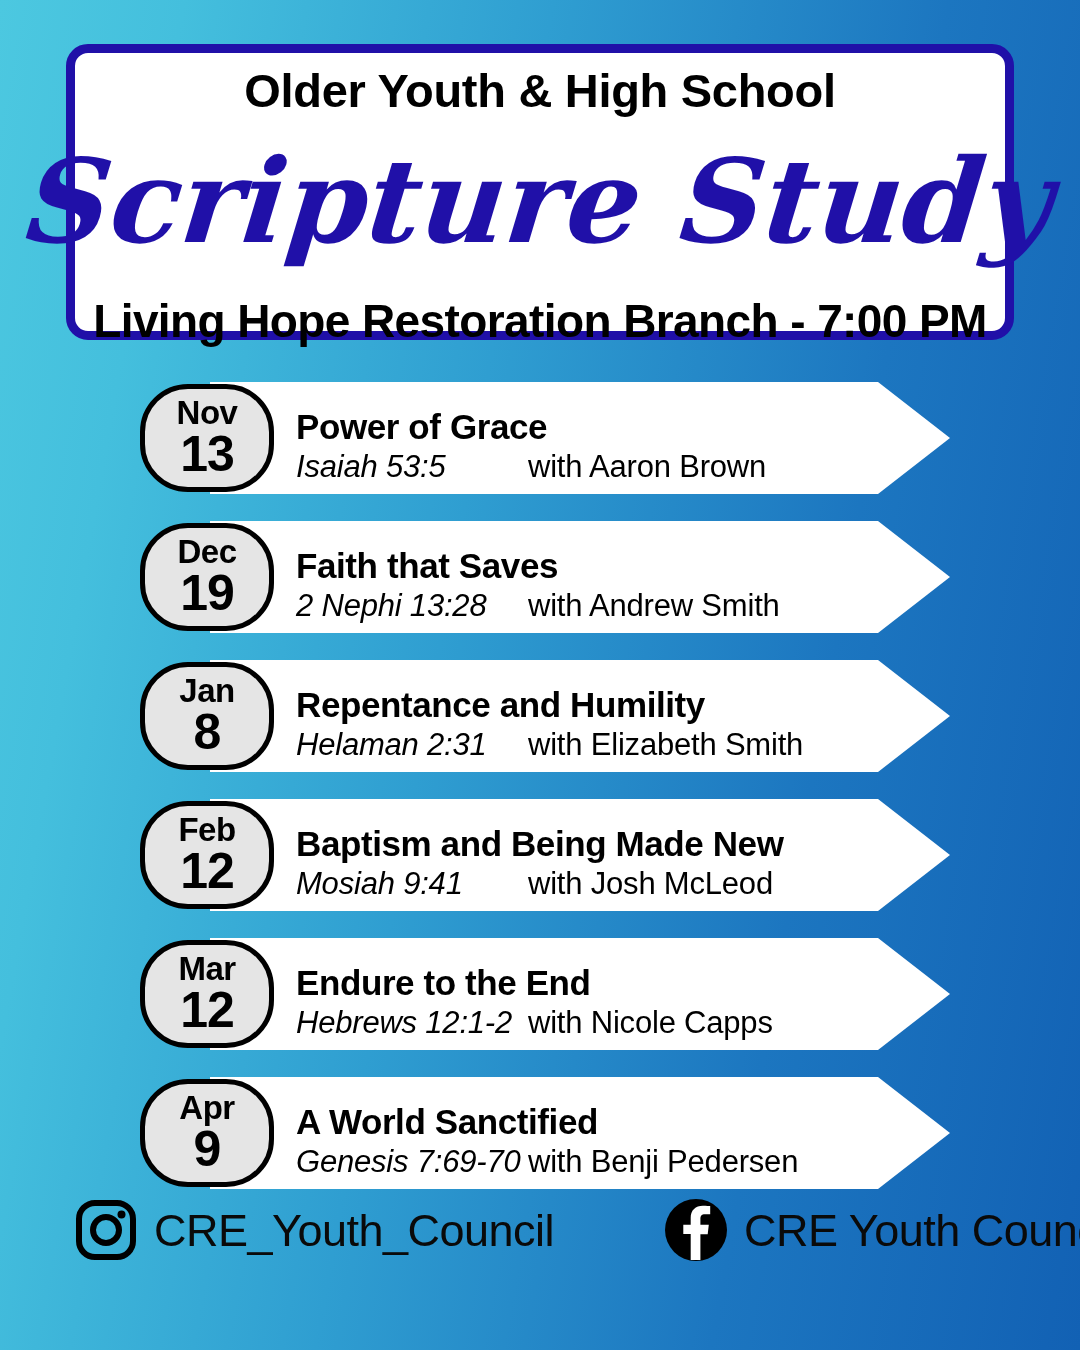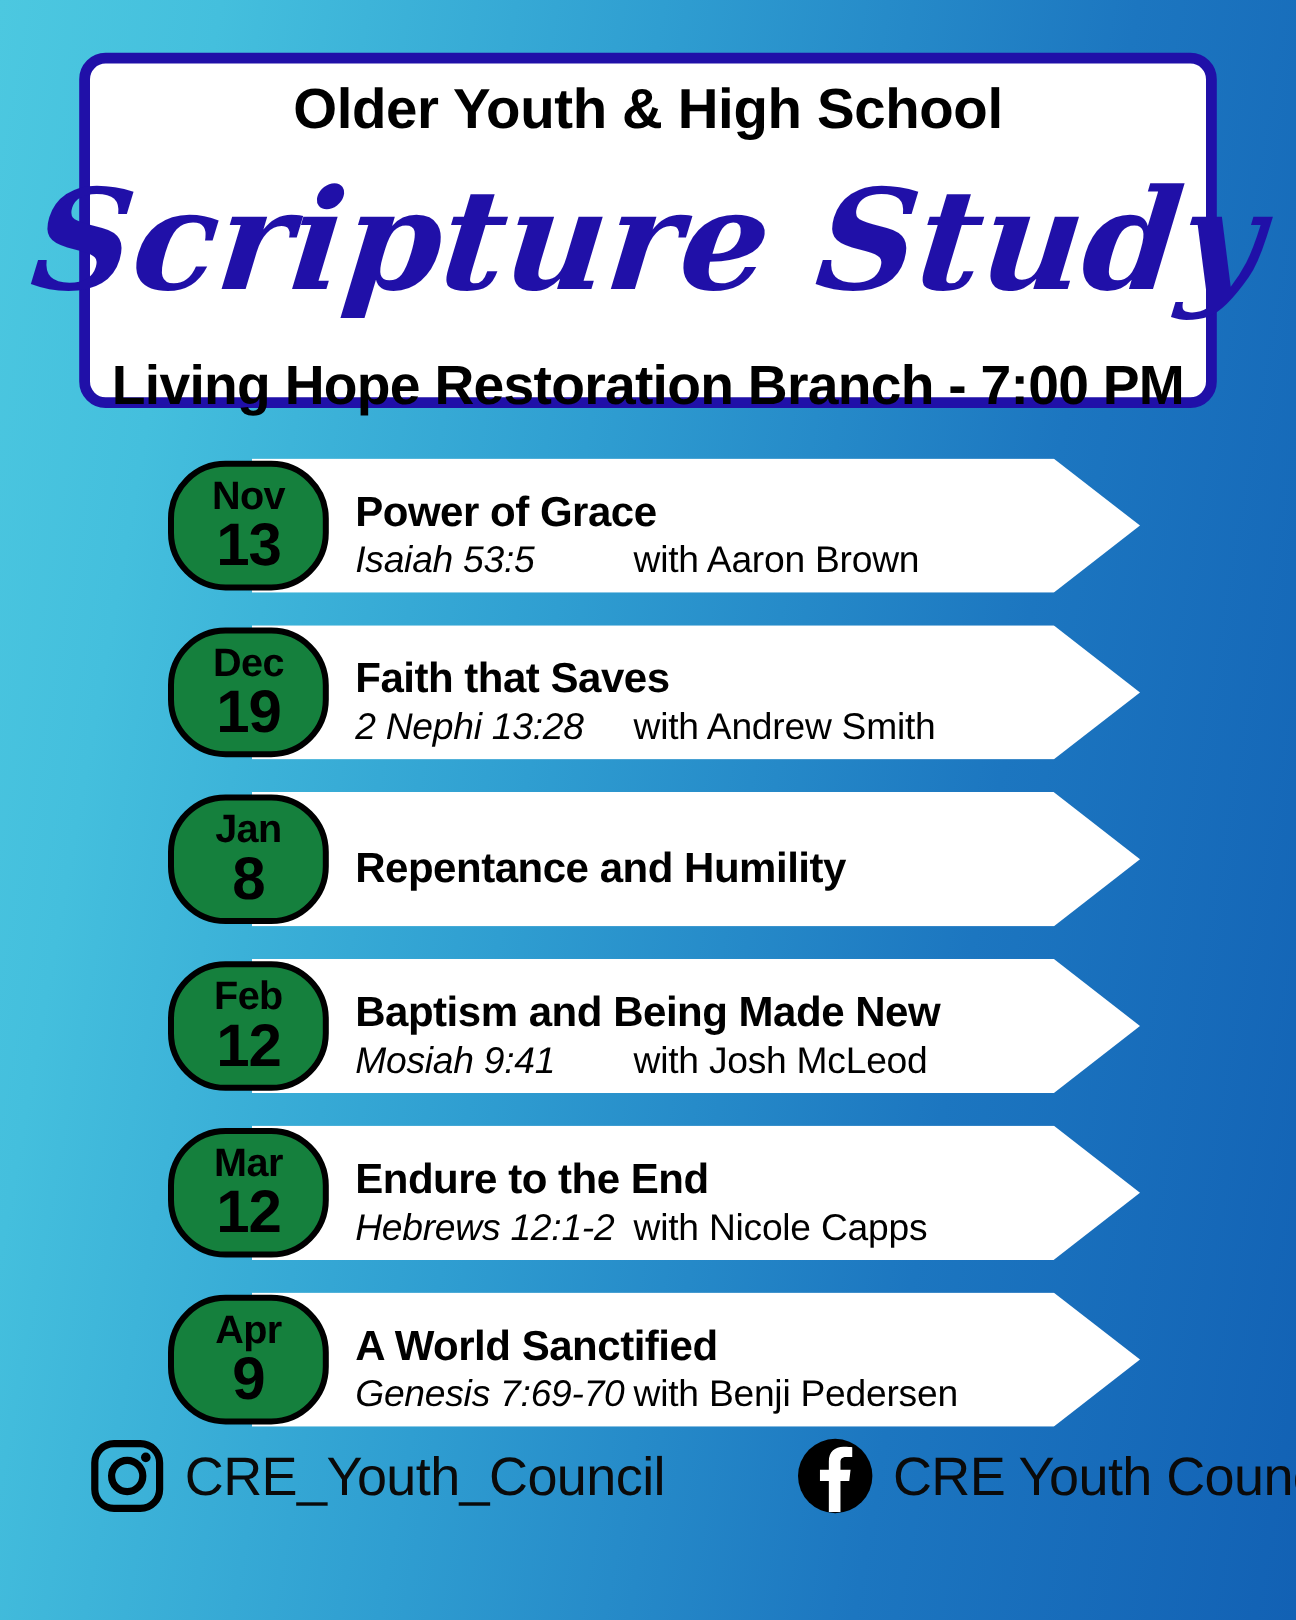--- a/index.html
+++ b/index.html
@@ -60,21 +60,21 @@
   .event-ref{
     font-size:31px;font-style:italic;color:#000;line-height:1.05;
     min-width:232px;display:inline-block;letter-spacing:-0.2px;
   }
   .event-leader{
     font-size:31px;color:#000;line-height:1.05;letter-spacing:-0.2px;
   }
 
   .date-badge{
     position:absolute;left:140px;top:2px;width:134px;height:108px;
-    background:#15803d;border:5px solid #000;border-radius:48px;
+    background:#e5e5e5;border:5px solid #000;border-radius:48px;
     box-sizing:border-box;
     display:flex;flex-direction:column;align-items:center;justify-content:center;
     z-index:3;
   }
   .date-month{
     font-size:33px;font-weight:bold;color:#000;line-height:1;
     margin-top:-2px;letter-spacing:-0.5px;
   }
   .date-day{
     font-size:50px;font-weight:bold;color:#000;line-height:1;
@@ -139,20 +139,24 @@
   </div>
 
   <div class="event-row">
     <div class="event-banner"></div>
     <div class="date-badge">
       <span class="date-month">Jan</span>
       <span class="date-day">8</span>
     </div>
     <div class="event-text">
       <div class="event-title">Repentance and Humility</div>
+      <div class="event-meta">
+        <span class="event-ref">Helaman 2:31</span>
+        <span class="event-leader">with Elizabeth Smith</span>
+      </div>
     </div>
   </div>
 
   <div class="event-row">
     <div class="event-banner"></div>
     <div class="date-badge">
       <span class="date-month">Feb</span>
       <span class="date-day">12</span>
     </div>
     <div class="event-text">

